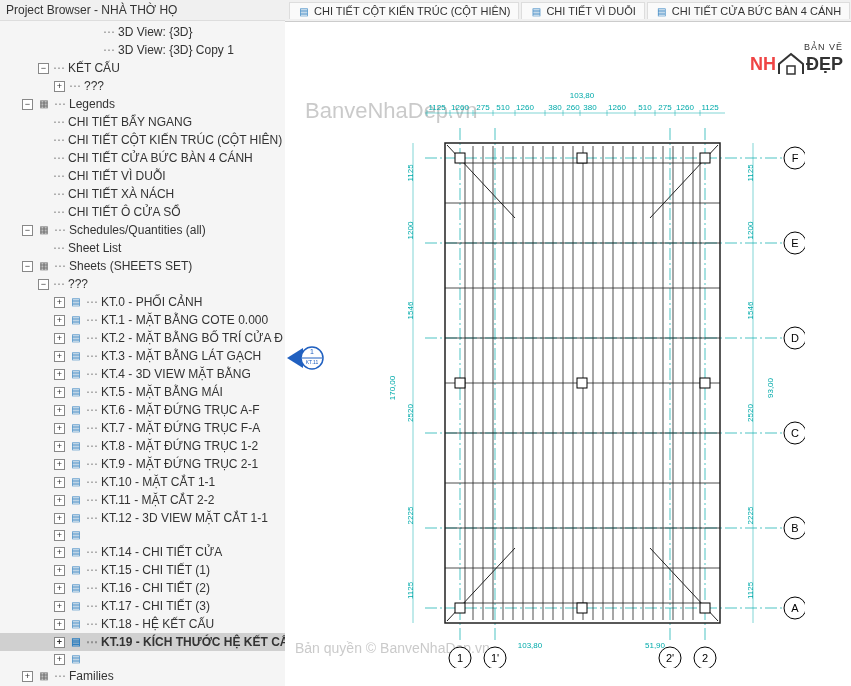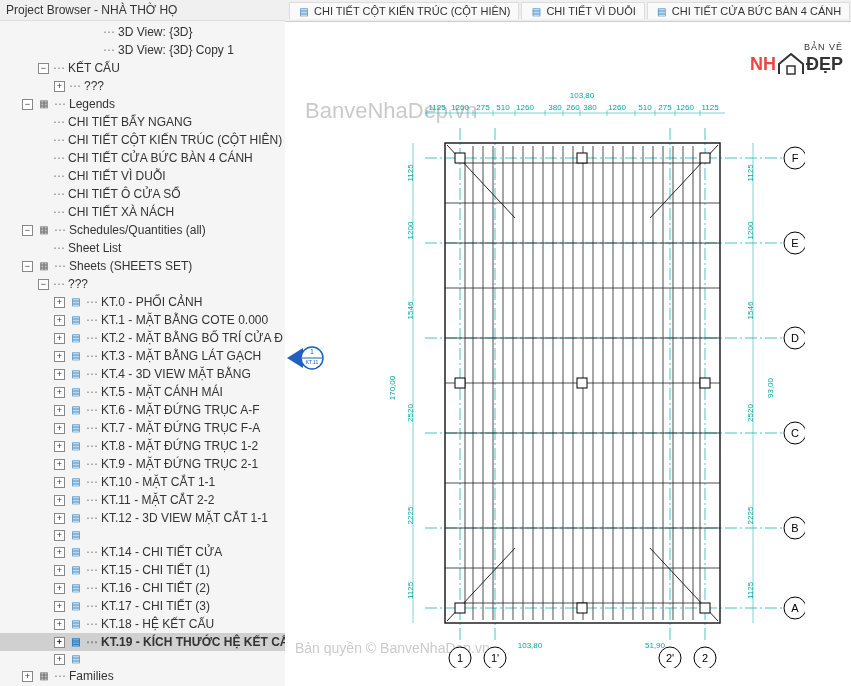--- a/index.html
+++ b/index.html
@@ -96,25 +96,25 @@
       <div class="tree-item indent-2">
         <span class="expander-space"></span>
         <span class="dotted">CHI TIẾT CỬA BỨC BÀN 4 CÁNH</span>
       </div>
       <div class="tree-item indent-2">
         <span class="expander-space"></span>
         <span class="dotted">CHI TIẾT VÌ DUỖI</span>
       </div>
       <div class="tree-item indent-2">
         <span class="expander-space"></span>
+        <span class="dotted">CHI TIẾT XÀ NÁCH</span>
+      </div>
+      <div class="tree-item indent-2">
+        <span class="expander-space"></span>
         <span class="dotted">CHI TIẾT Ô CỬA SỔ</span>
-      </div>
-      <div class="tree-item indent-2">
-        <span class="expander-space"></span>
-        <span class="dotted">CHI TIẾT XÀ NÁCH</span>
       </div>
       <div class="tree-item indent-1">
         <span class="expander">−</span>
         <span class="node-icon icon-folder">▦</span>
         <span class="dotted">Schedules/Quantities (all)</span>
       </div>
       <div class="tree-item indent-2">
         <span class="expander-space"></span>
         <span class="dotted">Sheet List</span>
       </div>
@@ -148,21 +148,21 @@
         <span class="dotted">KT.3 - MẶT BẰNG LÁT GẠCH</span>
       </div>
       <div class="tree-item indent-3">
         <span class="expander">+</span>
         <span class="node-icon icon-sheet">▤</span>
         <span class="dotted">KT.4 - 3D VIEW MẶT BẰNG</span>
       </div>
       <div class="tree-item indent-3">
         <span class="expander">+</span>
         <span class="node-icon icon-sheet">▤</span>
-        <span class="dotted">KT.5 - MẶT CÁNH MÁI</span>
+        <span class="dotted">KT.5 - MẶT BẰNG MÁI</span>
       </div>
       <div class="tree-item indent-3">
         <span class="expander">+</span>
         <span class="node-icon icon-sheet">▤</span>
         <span class="dotted">KT.6 - MẶT ĐỨNG TRỤC A-F</span>
       </div>
       <div class="tree-item indent-3">
         <span class="expander">+</span>
         <span class="node-icon icon-sheet">▤</span>
         <span class="dotted">KT.7 - MẶT ĐỨNG TRỤC F-A</span>

